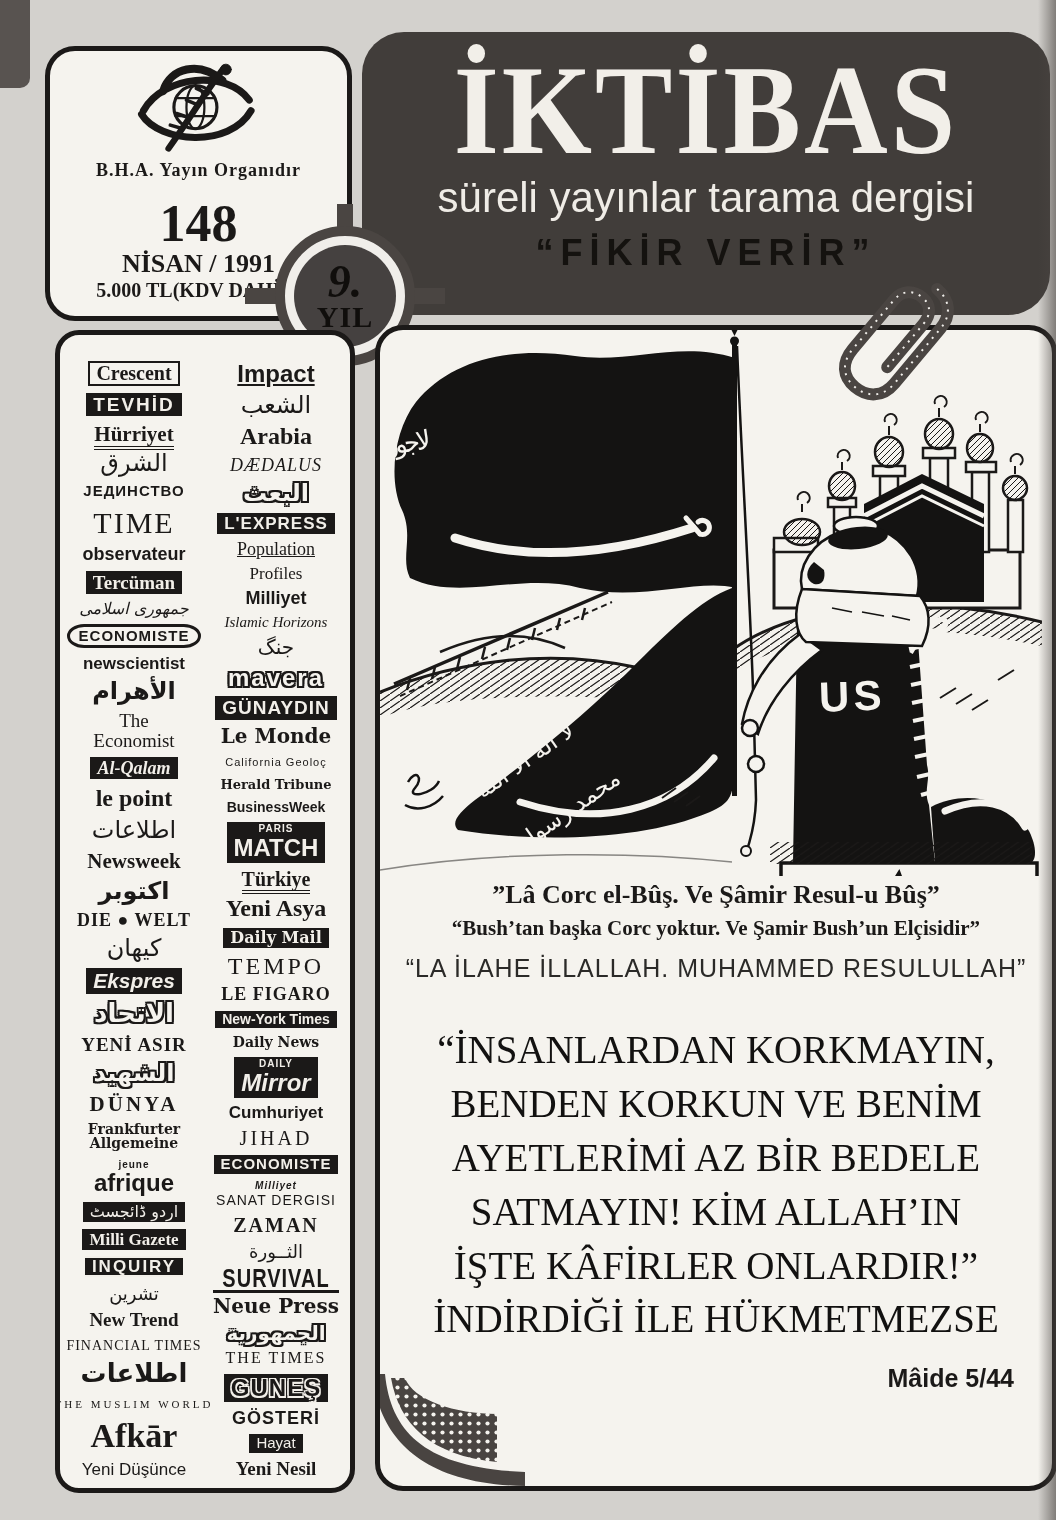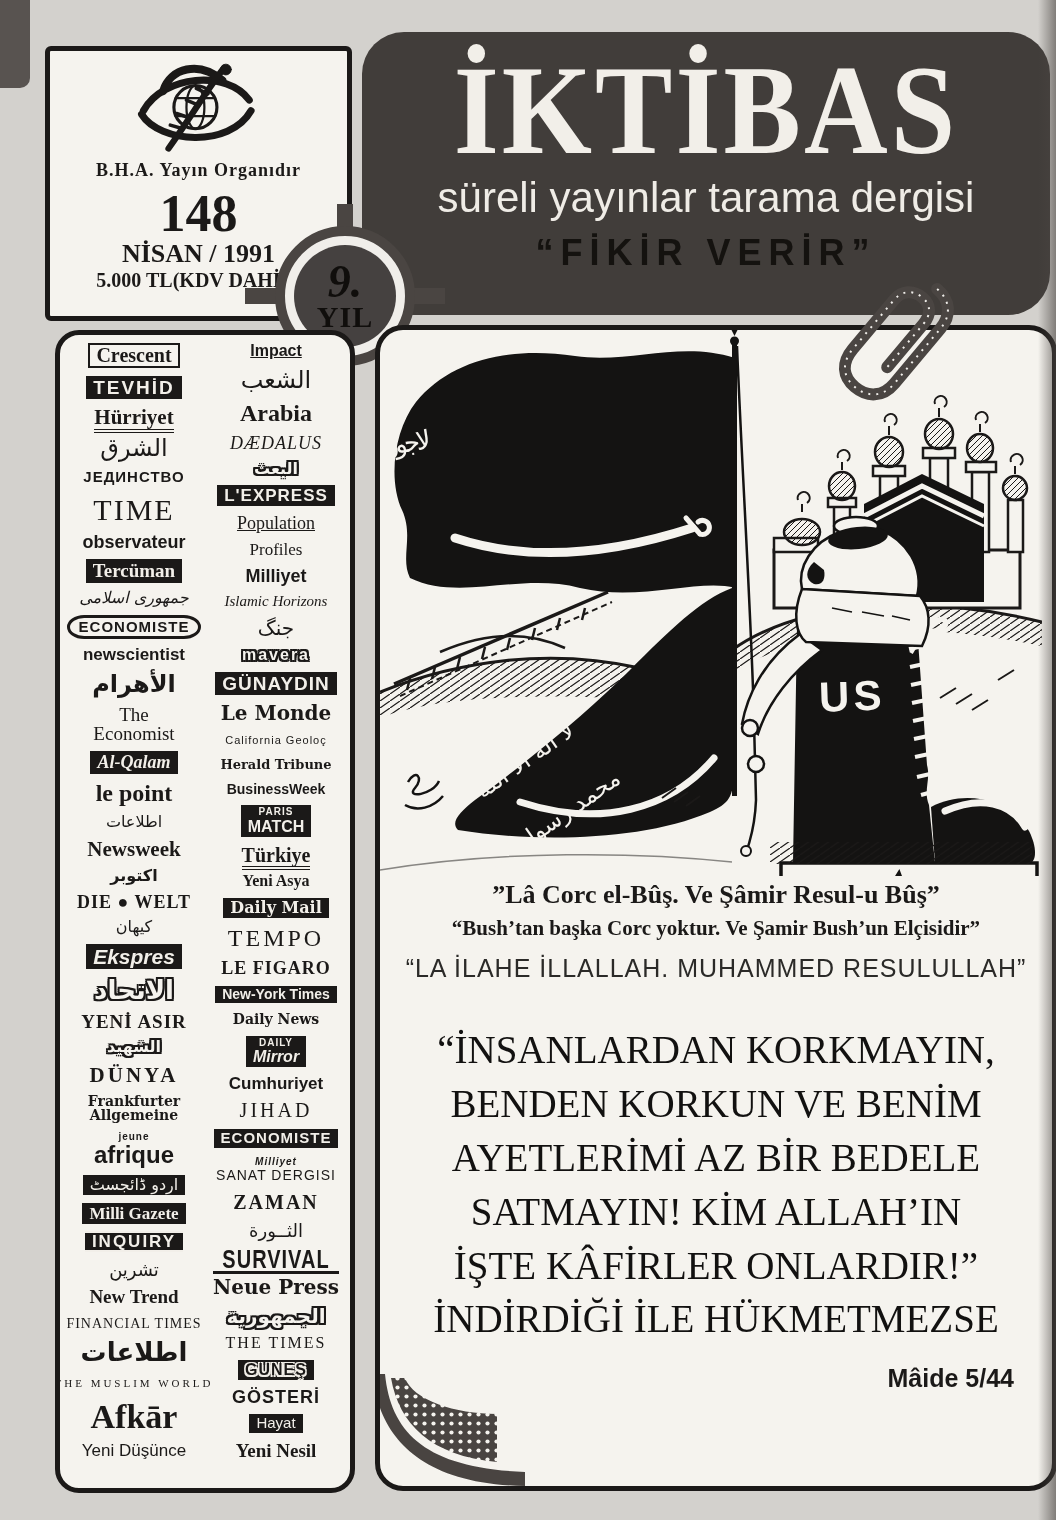--- a/index.html
+++ b/index.html
@@ -7,45 +7,45 @@
        font-family:"Liberation Sans",sans-serif;color:#1b1918}
   .abs{position:absolute}
   .paper{background:#f5f3ee}
   .bdr{border:5px solid #1b1918}
 
   
   .scan-tl{left:0;top:0;width:30px;height:88px;background:#4a4542;opacity:.9;border-bottom-right-radius:10px}
   .scan-edge{right:0;top:0;width:18px;height:1520px;background:linear-gradient(to right,rgba(74,69,66,0),rgba(74,69,66,.6))}
 
   
-  .issue-box{left:45px;top:46px;width:297px;height:265px;border-radius:6px;text-align:center}
+  .issue-box{left:45px;top:46px;width:297px;height:265px;border-radius:30px;text-align:center}
   .issue-box svg{display:block;margin:6px auto 0}
   .pub-line{font:700 18px/1.1 "Liberation Serif",serif;letter-spacing:1px}
-  .issue-num{font:700 52px/1 "Liberation Serif",serif;margin-top:7px}
+  .issue-num{font:700 52px/1 "Liberation Serif",serif;margin-top:17px}
   .issue-date{font:700 26px/1.1 "Liberation Serif",serif}
   .issue-price{font:700 20px/1.2 "Liberation Serif",serif}
 
   
   .masthead{left:362px;top:32px;width:688px;height:283px;background:#413d3a;border-radius:42px;text-align:center;overflow:hidden}
   .m-title{font:700 116px/1 "Liberation Serif",serif;color:#f2efe9;letter-spacing:3px;margin-top:20px;transform:scaleY(1.1)}
   .m-sub{font:400 42px/1.05 "Liberation Sans",sans-serif;color:#efece6;margin-top:8px}
   .m-slog{font:800 36px/1 "Liberation Sans",sans-serif;color:#14120f;margin-top:15px;letter-spacing:7px}
 
   
   .badge{left:275px;top:226px;width:140px;height:140px}
   .spoke{position:absolute;background:#4a4542}
   .badge-ring{position:absolute;inset:0;border:10px solid #4a4542;border-radius:50%}
   .badge-white{position:absolute;inset:7px;background:#f0eeea;border-radius:50%}
   .badge-disc{position:absolute;inset:19px;background:#454140;border-radius:50%;text-align:center;color:#100e0c}
   .badge-num{font:700 italic 46px/1 "Liberation Serif",serif;margin-top:14px}
   .badge-lab{font:700 30px/0.8 "Liberation Serif",serif;letter-spacing:1px}
 
   
   .sidebar{left:55px;top:330px;width:290px;height:1153px;border-radius:24px;overflow:hidden}
-  .cols{display:flex;padding:8px 3px 8px 3px;height:1118px}
+  .cols{display:flex;padding:26px 3px 8px 3px;height:1118px}
   .col{flex:1;min-width:0;display:flex;flex-direction:column;justify-content:space-between;align-items:center}
   .li{text-align:center;line-height:1.06;white-space:nowrap}
   .ser{font-family:"Liberation Serif",serif}
   .ar{font-family:"DejaVu Sans",sans-serif;direction:rtl}
   .fr{font-family:"DejaVu Serif",serif;font-weight:700}
   .bd{font-weight:700}.it{font-style:italic}
   .inv{background:#1b1918;color:#f2efe9;padding:1px 7px;display:inline-block;line-height:1.12}
   .bx{border:2px solid #1b1918;padding:0 6px;display:inline-block}
   .ov{border:3px solid #1b1918;border-radius:20px/14px;padding:1px 9px;display:inline-block}
   .ol{color:#f5f3ee;text-shadow:-2px -2px 0 #1b1918,2px -2px 0 #1b1918,-2px 2px 0 #1b1918,2px 2px 0 #1b1918,0 2px 0 #1b1918,0 -2px 0 #1b1918,2px 0 0 #1b1918,-2px 0 0 #1b1918}
@@ -53,21 +53,21 @@
   .un{text-decoration:underline}
   .un2{border-bottom:4px double #1b1918}
   .ovl{border-top:3px solid #1b1918;padding-top:1px}
   .inq{box-shadow:inset 0 3px 0 -1px #f2efe9,inset 0 -3px 0 -1px #f2efe9}
   .nw{display:inline-block;width:104px;white-space:normal;line-height:1.02}
   .tall{display:inline-block;transform:scaleY(1.3)}
   .fz{filter:blur(.4px)}
   .sub{display:block;font-size:10px;font-weight:700;line-height:1.15;letter-spacing:1px;white-space:nowrap}
   .ls1{letter-spacing:1px}.ls2{letter-spacing:2px}.ls3{letter-spacing:3px}.s11{font-size:11px}.s13{font-size:13px}.s14{font-size:14px}.s15{font-size:15px}
   .s16{font-size:16px}.s17{font-size:17px}.s18{font-size:18px}.s19{font-size:19px}.s20{font-size:20px}
-  .s21{font-size:21px}.s22{font-size:16px}.s24{font-size:24px}.s26{font-size:26px}.s30{font-size:30px}.s34{font-size:34px}
+  .s21{font-size:21px}.s22{font-size:24px}.s24{font-size:24px}.s26{font-size:26px}.s30{font-size:30px}.s34{font-size:34px}
 
   
   .panel{left:375px;top:325px;width:672px;height:1156px;border-radius:28px;overflow:hidden;text-align:center}
   .cap1{font:700 26px/1.2 "Liberation Serif",serif;margin-top:3px}
   .cap2{font:700 21px/1.2 "Liberation Serif",serif;margin-top:6px}
   .cap3{font:400 25px/1.2 "Liberation Sans",sans-serif;letter-spacing:1px;color:#2b2a28;margin-top:12px}
   .quote{margin-top:40px}
   .q-line{font:400 39px/1.38 "Liberation Serif",serif;color:#121110}
   .q-src{font:700 25px/1 "Liberation Sans",sans-serif;text-align:right;padding-right:38px;margin-top:20px}
   .corner-deco{position:absolute;left:-5px;bottom:-6px;pointer-events:none}

